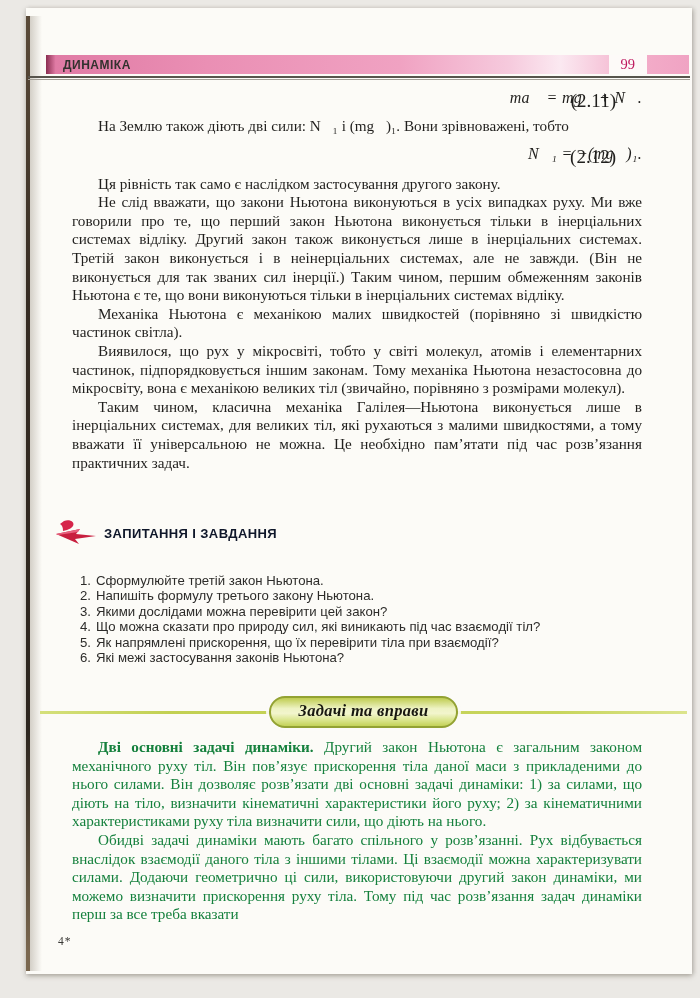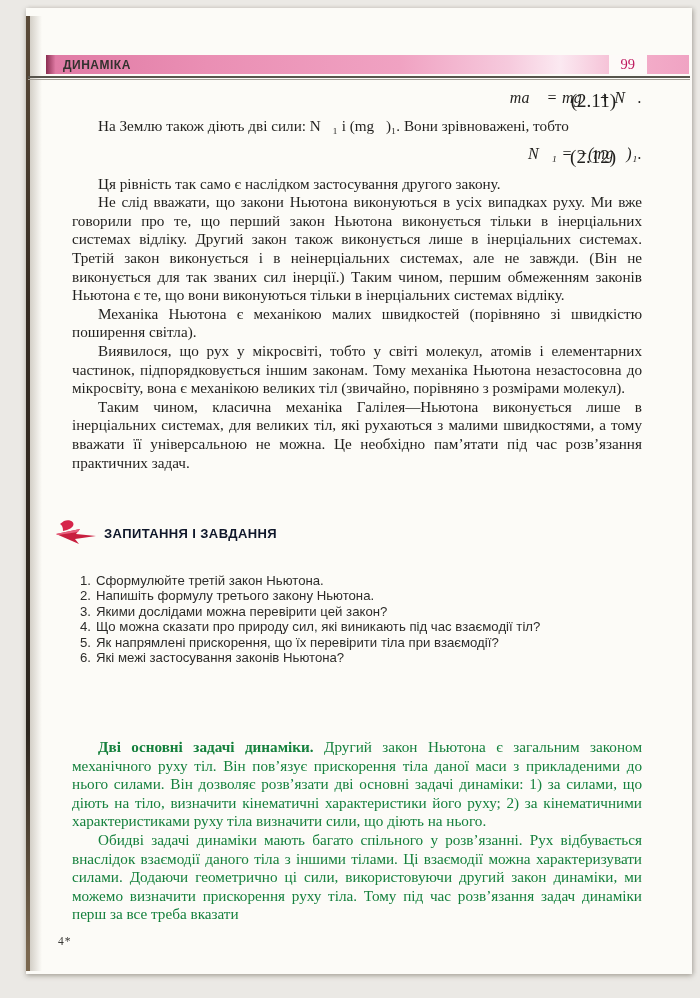--- a/index.html
+++ b/index.html
@@ -109,21 +109,21 @@
       <span class="eq-formula">ma⃗ = mg⃗ + N⃗.</span>
       <span class="eq-number">(2.11)</span>
     </div>
     <p>На Землю також діють дві сили: N⃗₁ і (mg⃗)₁. Вони зрівноважені, тобто</p>
     <div class="eq-row second">
       <span class="eq-formula">N⃗₁ = −(mg⃗)₁.</span>
       <span class="eq-number">(2.12)</span>
     </div>
     <p>Ця рівність так само є наслідком застосування другого закону.</p>
     <p>Не слід вважати, що закони Ньютона виконуються в усіх випадках руху. Ми вже говорили про те, що перший закон Ньютона виконується тільки в інерціальних системах відліку. Другий закон також виконується лише в інерціальних системах. Третій закон виконується і в неінерціальних системах, але не завжди. (Він не виконується для так званих сил інерції.) Таким чином, першим обмеженням законів Ньютона є те, що вони виконуються тільки в інерціальних системах відліку.</p>
-    <p>Механіка Ньютона є механікою малих швидкостей (порівняно зі швидкістю поширення світла).</p>
+    <p>Механіка Ньютона є механікою малих швидкостей (порівняно зі швидкістю частинок світла).</p>
     <p>Виявилося, що рух у мікросвіті, тобто у світі молекул, атомів і елементарних частинок, підпорядковується іншим законам. Тому механіка Ньютона незастосовна до мікросвіту, вона є механікою великих тіл (звичайно, порівняно з розмірами молекул).</p>
     <p>Таким чином, класична механіка Галілея—Ньютона виконується лише в інерціальних системах, для великих тіл, які рухаються з малими швидкостями, а тому вважати її універсальною не можна. Це необхідно пам’ятати під час розв’язання практичних задач.</p>
   </div>
 
   <div class="questions">
     <div class="q-header">
       <svg class="q-icon" viewBox="0 0 44 26" xmlns="http://www.w3.org/2000/svg">
         <path d="M10 1 C16 -1 21 2 19 6 C18 8 15 9 13 10 L9 11 C9 7 8 5 6 4 Z" fill="#d6244a"></path>
         <path d="M2 14 L26 9 L22 14 L42 16 L21 19 L25 24 Z" fill="#c81f3f"></path>
         <path d="M2 14 L26 9 L24 12 L4 15 Z" fill="#e8617f"></path>
@@ -151,20 +151,26 @@
         <span class="q-num">5.</span>
         <span class="q-text">Як напрямлені прискорення, що їх перевірити тіла при взаємодії?</span>
       </div>
       <div class="q-item">
         <span class="q-num">6.</span>
         <span class="q-text">Які межі застосування законів Ньютона?</span>
       </div>
     </div>
   </div>
 
+  <div class="banner-row">
+    <div class="banner-line"></div>
+    <div class="banner-pill-wrap">
+      <span class="banner-pill">Задачі та вправи</span>
+    </div>
+  </div>
 
   <div class="exercises">
     <p><b class="lead">Дві основні задачі динаміки.</b> <span>Другий закон Ньютона є загальним законом механічного руху тіл. Він пов’язує прискорення тіла даної маси з прикладеними до нього силами. Він дозволяє розв’язати дві основні задачі динаміки: 1) за силами, що діють на тіло, визначити кінематичні характеристики його руху; 2) за кінематичними характеристиками руху тіла визначити сили, що діють на нього.</span></p>
     <p>Обидві задачі динаміки мають багато спільного у розв’язанні. Рух відбувається внаслідок взаємодії даного тіла з іншими тілами. Ці взаємодії можна характеризувати силами. Додаючи геометрично ці сили, використовуючи другий закон динаміки, ми можемо визначити прискорення руху тіла. Тому під час розв’язання задач динаміки перш за все треба вказати</p>
   </div>
 
   <div class="footnote">4*</div>
 </div>
 
 </body></html>

